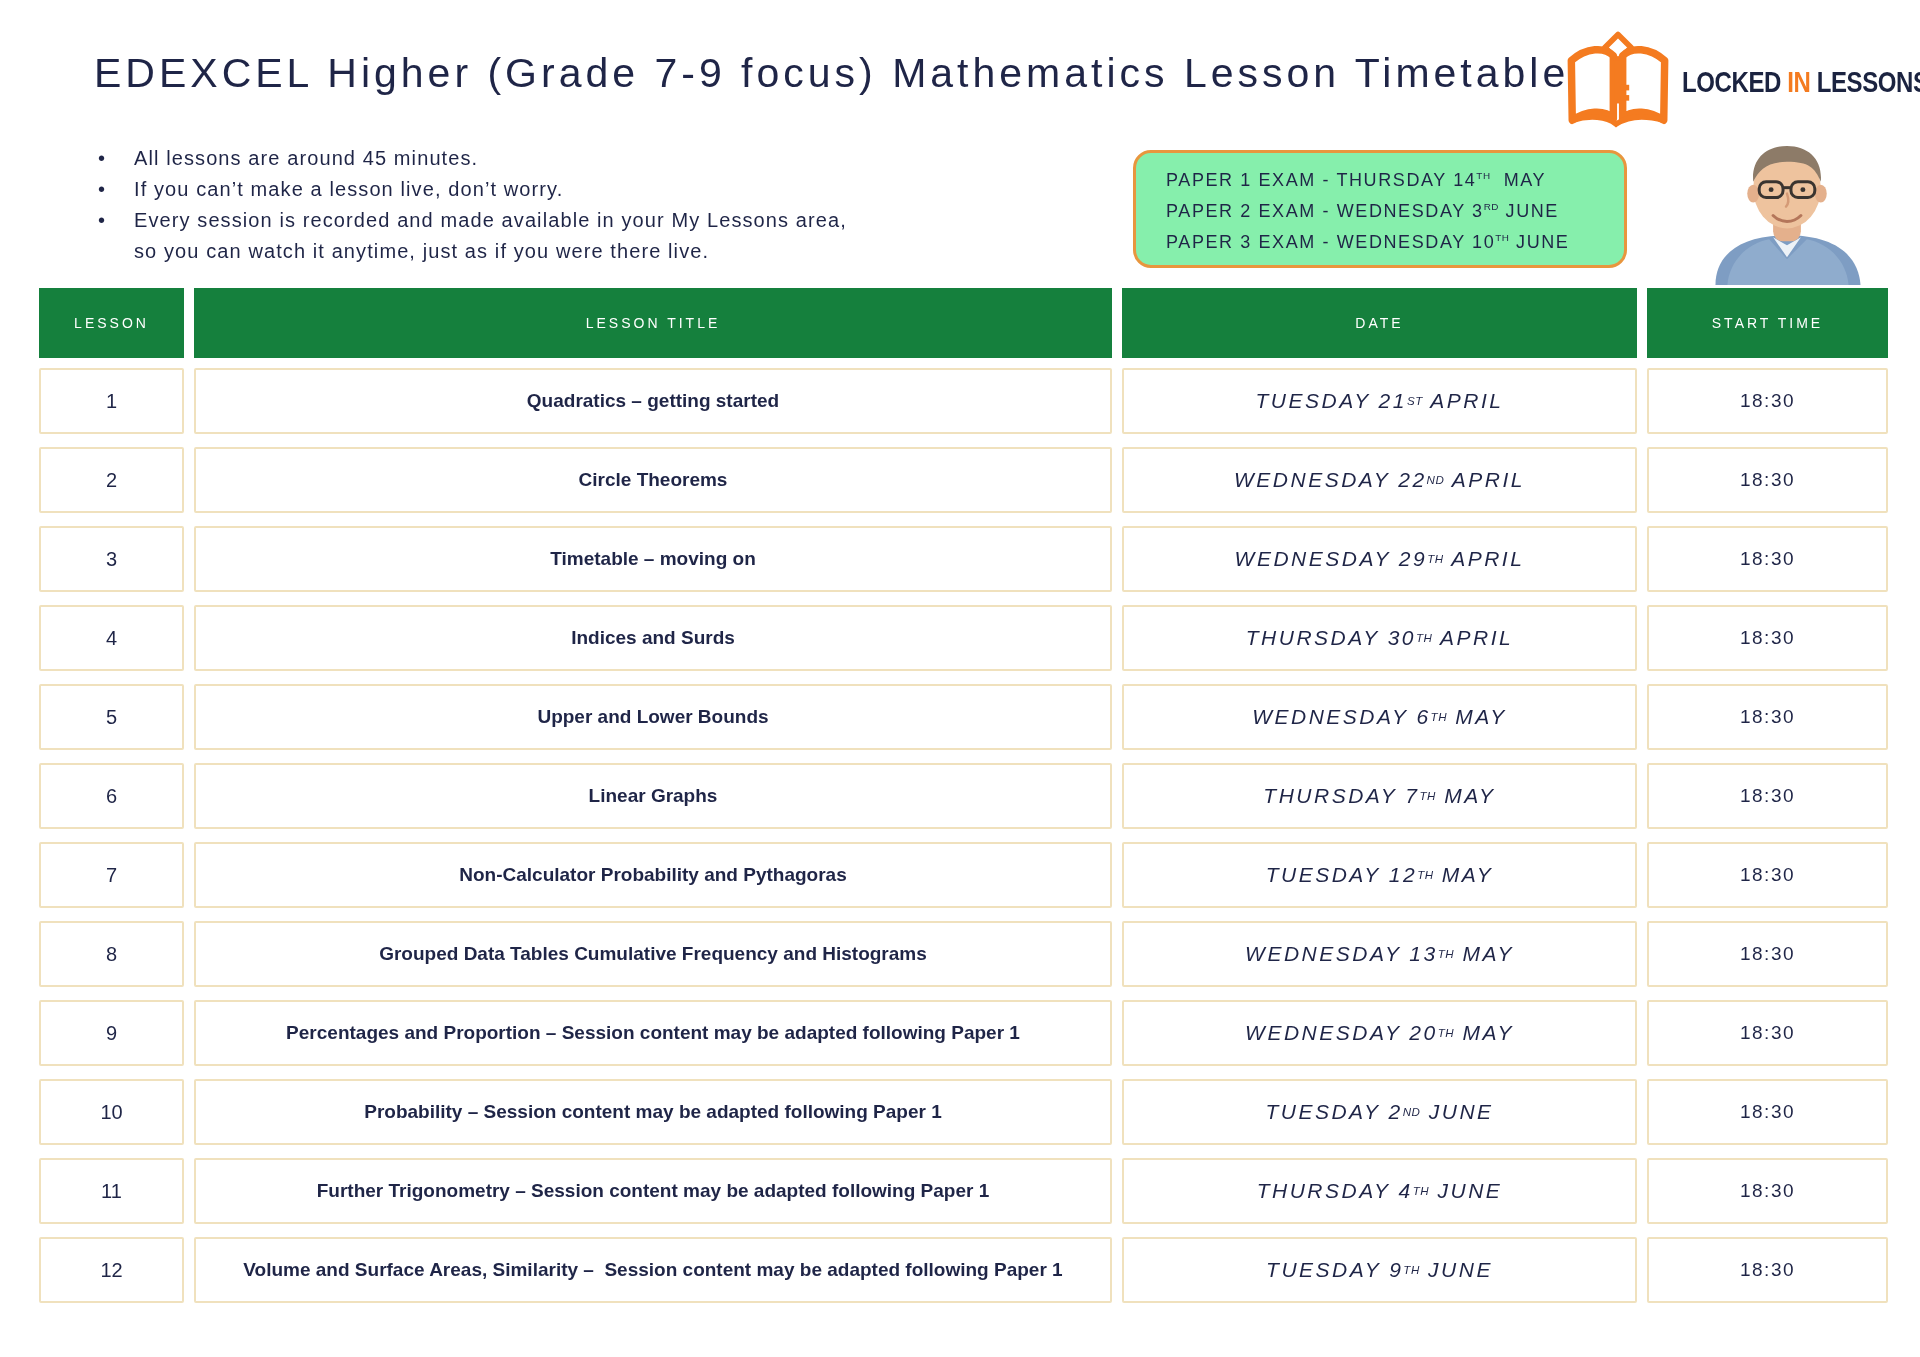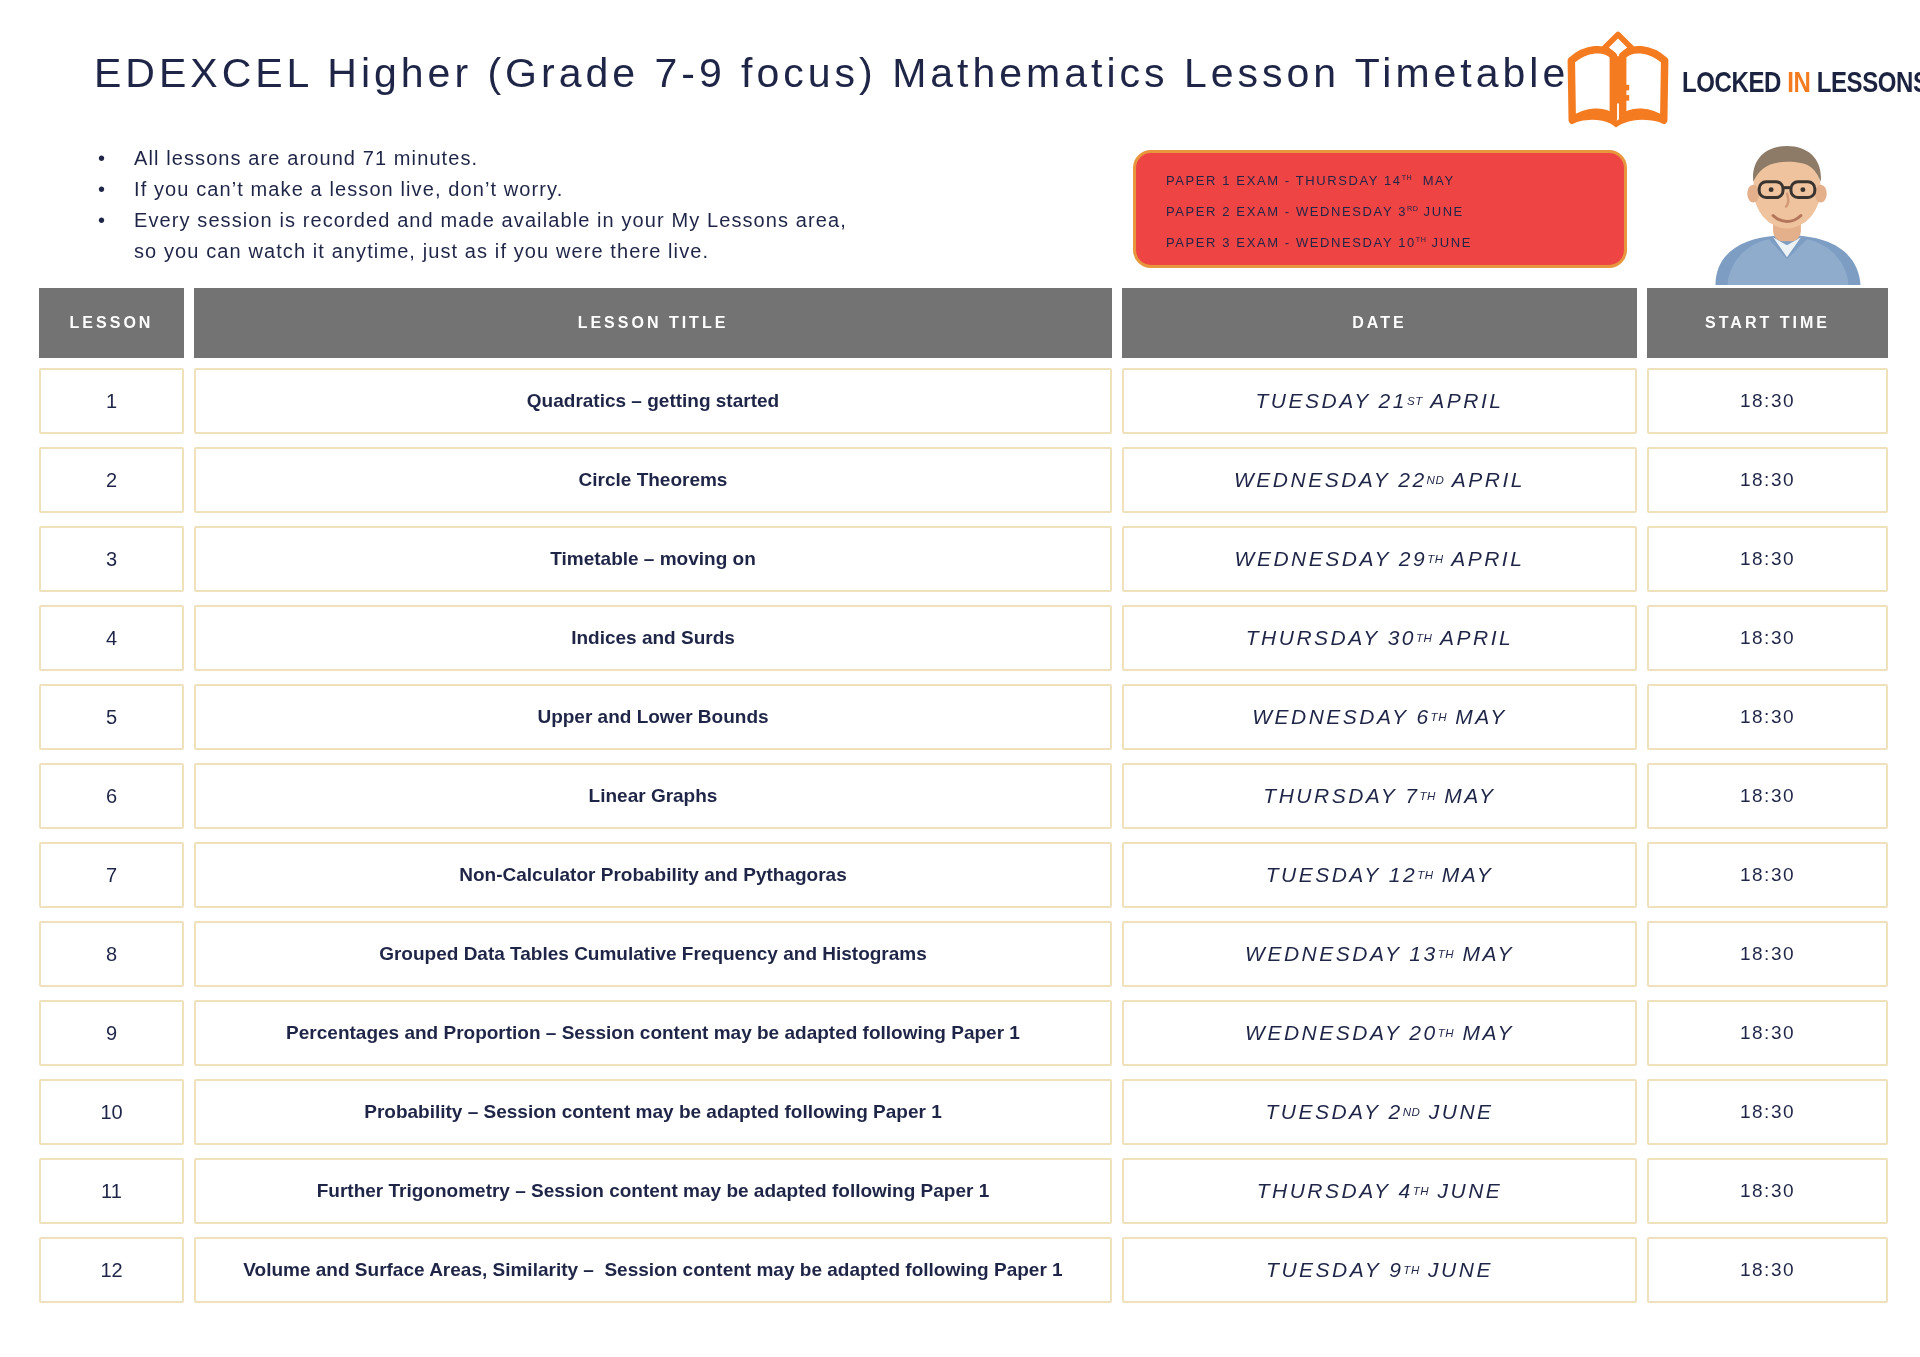--- a/index.html
+++ b/index.html
@@ -18,35 +18,35 @@
 
   
   .bullets{position:absolute;left:94px;top:143px;font-size:20px;letter-spacing:1.1px;
            line-height:31px;color:#1F2547;}
   .bullet-line{display:flex;}
   .dot{width:36px;flex:0 0 36px;padding-left:4px;}
 
   
   .exam-box{position:absolute;left:1133px;top:150px;width:494px;height:118px;
             box-sizing:border-box;border:3px solid #E8963E;border-radius:18px;
-            padding:12px 0 0 30px;font-size:13px;letter-spacing:1.6px;line-height:31px;
-            color:#1F2547;background:#ef4444;}
+            padding:12px 0 0 30px;font-size:18px;letter-spacing:1.6px;line-height:31px;
+            color:#1F2547;background:#86efac;}
   .exam-line{white-space:pre;}
 
   
   .photo{position:absolute;left:1686px;top:134px;width:202px;height:154px;}
   .photo svg{width:100%;height:100%;display:block;}
 
   
   .table{position:absolute;left:39px;top:288px;width:1849px;}
   .trow{display:grid;grid-template-columns:145px 918px 515px 241px;column-gap:10px;}
   .trow.head{height:70px;margin-bottom:10px;}
   .trow.data{height:66px;margin-bottom:13px;}
-  .hcell{background:#737373;color:#ffffff;display:flex;align-items:center;justify-content:center;
-         font-weight:700;font-size:16px;letter-spacing:3px;}
+  .hcell{background:#15803d;color:#ffffff;display:flex;align-items:center;justify-content:center;
+         font-weight:400;font-size:14px;letter-spacing:3px;}
   .cell{background:#ffffff;border:2px solid #F0E1BD;border-radius:2px;box-sizing:border-box;
         display:flex;align-items:center;justify-content:center;color:#1F2547;}
   .cell.num{font-size:20px;}
   .cell.title-c{font-weight:700;font-size:19px;white-space:pre;}
   .cell.date-c{font-size:21px;letter-spacing:2.5px;white-space:pre;font-weight:400;font-style:italic;}
   .cell.time-c{font-size:19px;letter-spacing:1.5px;}
   .cell sup{font-size:0.55em;letter-spacing:0.5px;line-height:0;}
   .exam-line sup{font-size:0.55em;letter-spacing:0.5px;line-height:0;}
 </style>
 </head>
@@ -69,21 +69,21 @@
       <rect x="63" y="69" width="9" height="6" fill="#F47B20"></rect>
     </svg>
     <div class="logo-text">
       <span>LOCKED</span>&nbsp;<span class="in">IN</span>&nbsp;<span>LESSONS</span>
     </div>
   </div>
 
   <div class="bullets">
       <div class="bullet-line">
         <span class="dot">•</span>
-        <span>All lessons are around 71 minutes.</span>
+        <span>All lessons are around 45 minutes.</span>
       </div>
       <div class="bullet-line">
         <span class="dot">•</span>
         <span>If you can’t make a lesson live, don’t worry.</span>
       </div>
       <div class="bullet-line">
         <span class="dot">•</span>
         <span>Every session is recorded and made available in your My Lessons area,</span>
       </div>
       <div class="bullet-line">

